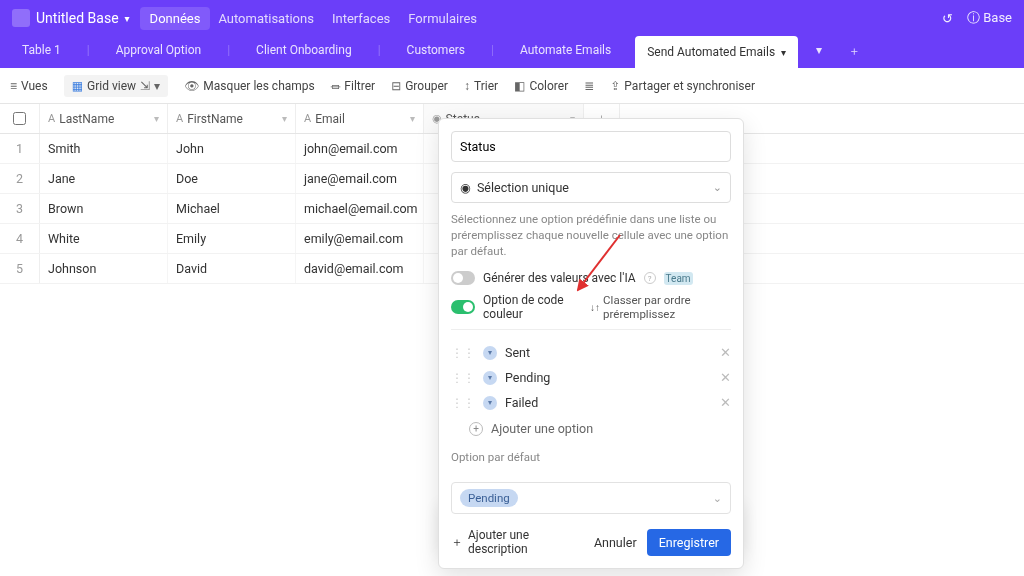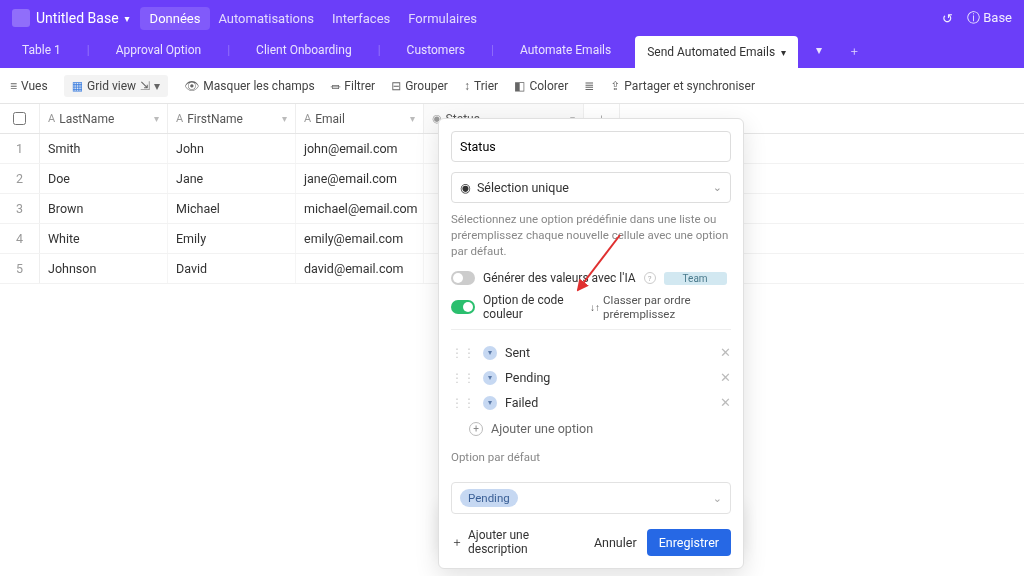--- a/index.html
+++ b/index.html
@@ -42,21 +42,21 @@
 .panel { position: absolute; top: 118px; left: 438px; width: 306px; background: #fff; border: 1px solid #e0e0e0; border-radius: 6px; box-shadow: 0 8px 24px rgba(0,0,0,0.12); padding: 12px; font-size: 12.5px; color: #333; z-index: 10; }
 .panel input.name { width: 100%; border: 1px solid #ddd; border-radius: 4px; padding: 7px 8px; font-size: 12.5px; margin-bottom: 10px; }
 .type-select { border: 1px solid #ddd; border-radius: 4px; padding: 7px 8px; display: flex; align-items: center; gap: 6px; margin-bottom: 8px; cursor: pointer; }
 .type-select .chev { margin-left: auto; color: #999; font-size: 11px; }
 .desc { color: #888; font-size: 11.5px; line-height: 1.4; margin-bottom: 12px; }
 .row-opt { display: flex; align-items: center; gap: 8px; font-size: 12px; margin-bottom: 8px; }
 .toggle { width: 24px; height: 14px; border-radius: 7px; background: #ccc; position: relative; flex-shrink: 0; }
 .toggle.on { background: #2bbf6e; }
 .toggle::after { content: ""; position: absolute; width: 10px; height: 10px; background: #fff; border-radius: 50%; top: 2px; left: 2px; }
 .toggle.on::after { left: 12px; }
-.badge-team { background: #d2e8f1; color: #4a7a8c; font-size: 10px; padding: 1px 19px; border-radius: 3px; }
+.badge-team { background: #d2e8f1; color: #4a7a8c; font-size: 10px; padding: 1px 2px; border-radius: 3px; }
 .info-ic { color: #aaa; border: 1px solid #ccc; border-radius: 50%; width: 12px; height: 12px; display: inline-flex; align-items: center; justify-content: center; font-size: 8px; }
 .sort-lbl { margin-left: auto; font-size: 11.5px; color: #555; display: flex; align-items: center; gap: 3px; }
 .divider-h { height: 1px; background: #eee; margin: 6px 0 10px; }
 .option-row { display: flex; align-items: center; gap: 8px; padding: 5px 0; }
 .drag-dots { color: #ccc; font-size: 12px; cursor: grab; }
 .swatch { width: 14px; height: 14px; border-radius: 50%; background: #c6d8f2; display: flex; align-items: center; justify-content: center; font-size: 8px; color: #5b7aa8; }
 .option-row .x { margin-left: auto; color: #bbb; cursor: pointer; font-size: 13px; }
 .add-option { display: flex; align-items: center; gap: 8px; padding: 6px 0 0 18px; color: #666; cursor: pointer; }
 .plus-circle { width: 14px; height: 14px; border: 1px solid #bbb; border-radius: 50%; display: flex; align-items: center; justify-content: center; font-size: 10px; color: #888; }
 .section-lbl { color: #888; font-size: 11.5px; margin: 14px 0 18px; }
@@ -182,22 +182,22 @@
 
 <div id="rows-container">
     <div class="grid-row">
       <div class="col-rownum" style="color:#999;">1</div>
       <div class="cell" style="width:128px">Smith</div>
       <div class="cell" style="width:128px">John</div>
       <div class="cell" style="width:128px">john@email.com</div>
     </div>
     <div class="grid-row">
       <div class="col-rownum" style="color:#999;">2</div>
+      <div class="cell" style="width:128px">Jane</div>
       <div class="cell" style="width:128px">Doe</div>
-      <div class="cell" style="width:128px">Jane</div>
       <div class="cell" style="width:128px">jane@email.com</div>
     </div>
     <div class="grid-row">
       <div class="col-rownum" style="color:#999;">3</div>
       <div class="cell" style="width:128px">Brown</div>
       <div class="cell" style="width:128px">Michael</div>
       <div class="cell" style="width:128px">michael@email.com</div>
     </div>
     <div class="grid-row">
       <div class="col-rownum" style="color:#999;">4</div>

